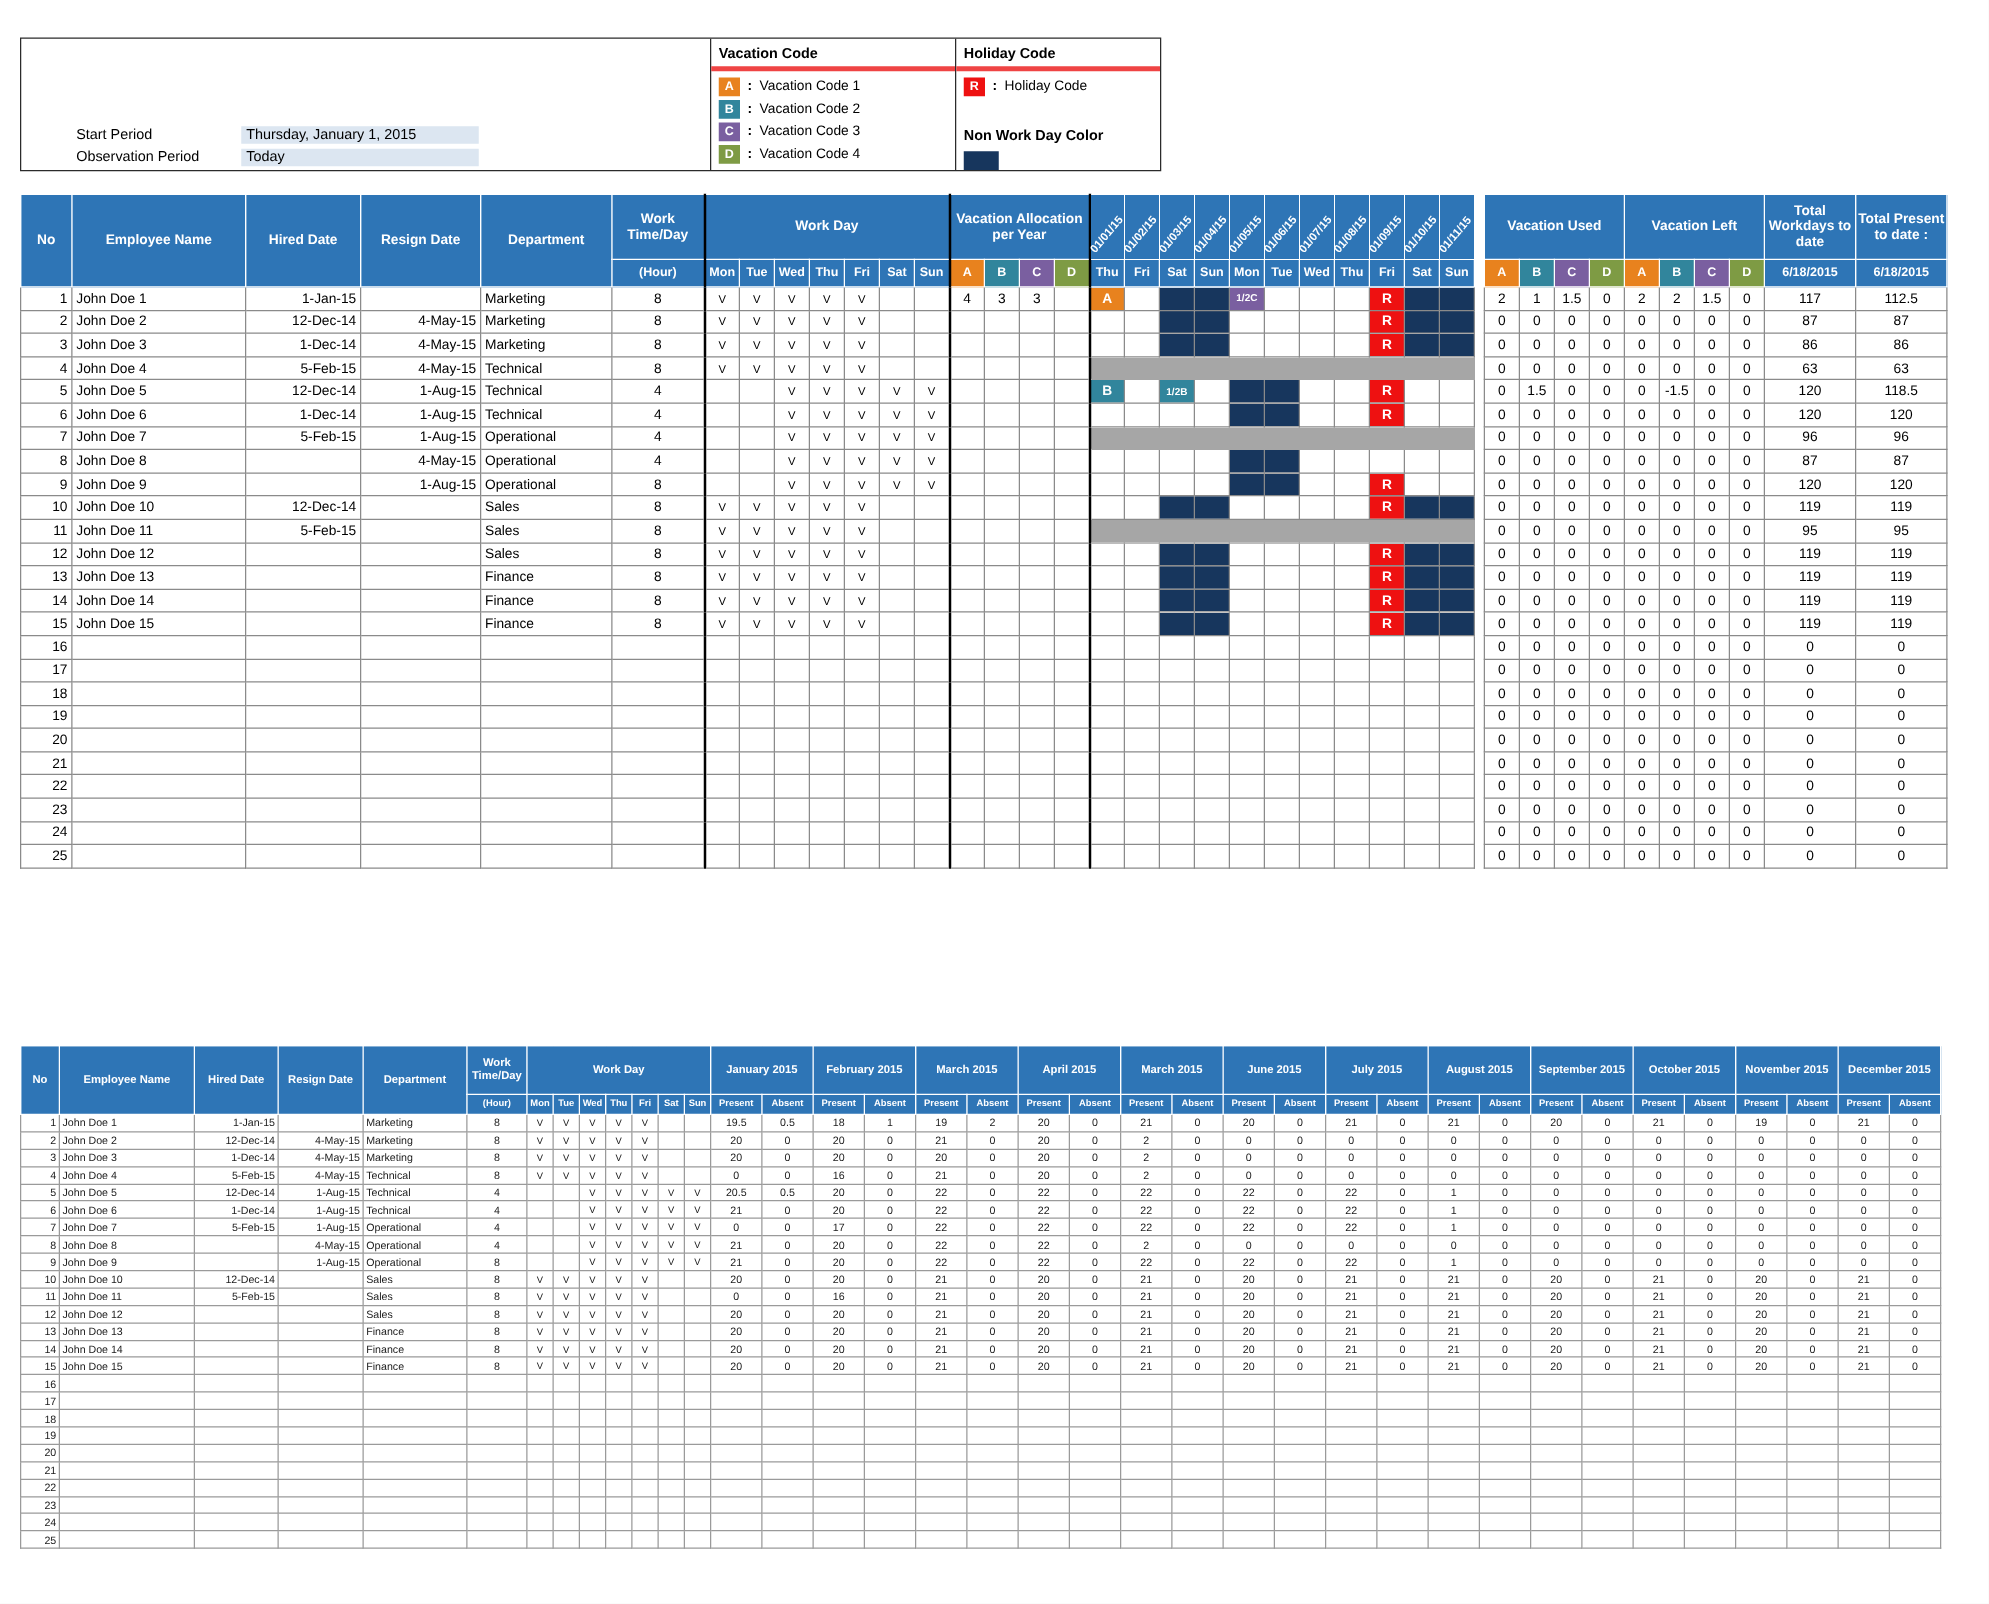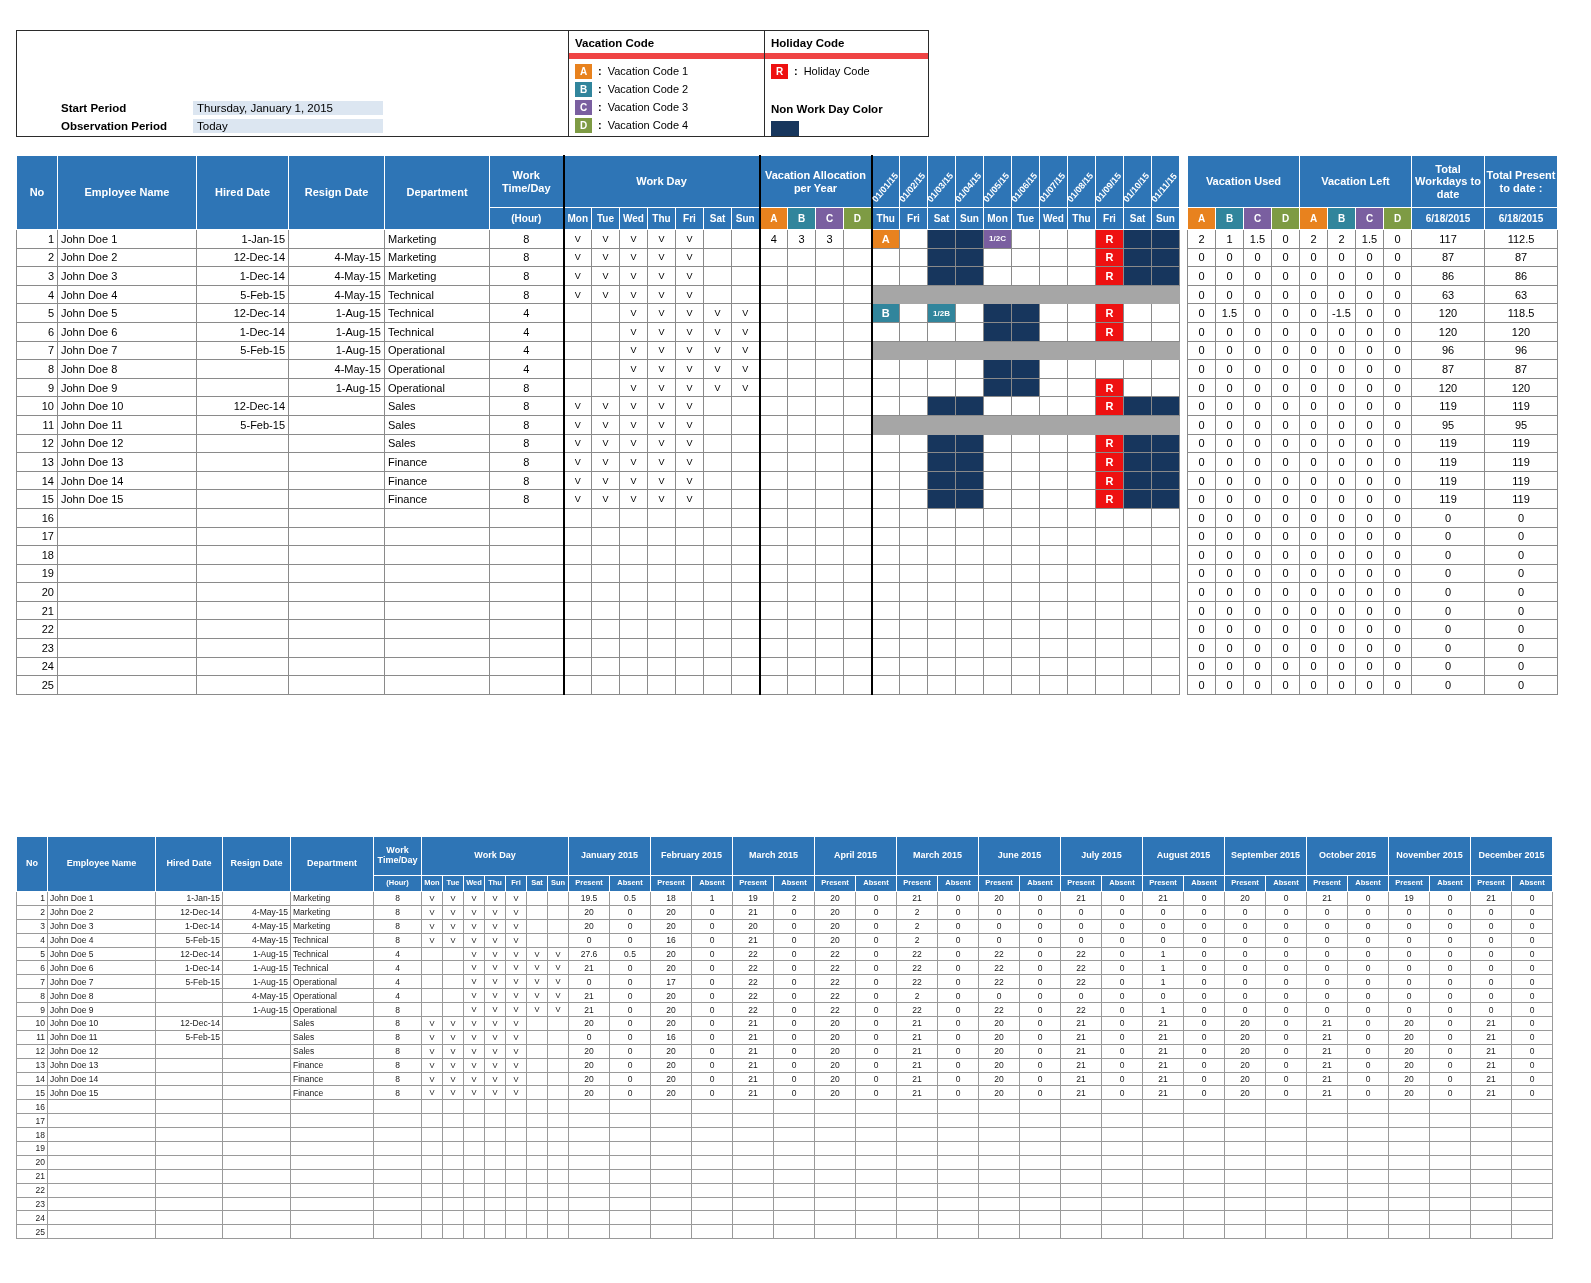--- a/index.html
+++ b/index.html
@@ -5,25 +5,25 @@
   *{margin:0;padding:0;box-sizing:border-box;}
   body{background:#e9e9e9;}
   .page{position:relative;width:1591px;height:1283px;background:#fff;font-family:"Liberation Sans",sans-serif;color:#000;overflow:hidden;}
 
   
   .header-box{position:absolute;left:16px;top:30px;width:913px;height:107px;border:1.5px solid #2b2b2b;display:flex;background:#fff;}
   .hb-left{position:relative;width:552px;border-right:1px solid #2b2b2b;}
   .hb-title{position:absolute;left:8px;top:22px;font-size:19px;font-weight:bold;}
   .period-row{position:absolute;left:44px;width:460px;height:17px;font-size:11.5px;}
   .p1{top:71px;} .p2{top:89px;}
-  .plabel{display:inline-block;font-weight:bold;}
+  .plabel{display:inline-block;}
   .pvalue{position:absolute;left:132px;top:-1px;width:190px;background:var(--value-bg);padding:1px 4px;font-size:11.5px;}
   .hb-mid{position:relative;width:196px;border-right:1px solid #2b2b2b;padding:0 6px;}
   .hb-right{position:relative;width:163px;padding:0 6px;}
-  .legend-title{font-size:11.5px;font-weight:bold;margin:0 -6px;padding:6px 0 4px 6px;border-bottom:6px solid #ef4444;}
+  .legend-title{font-size:11.5px;font-weight:bold;margin:0 -6px;padding:6px 0 4px 6px;border-bottom:4px solid #ef4444;}
   .legend-rows{padding-top:3px;}
   .legend-row{display:flex;align-items:center;height:18px;gap:6px;font-size:11px;}
   .chip{display:inline-flex;align-items:center;justify-content:center;width:17px;height:15px;color:#fff;font-weight:bold;font-size:10px;flex:0 0 17px;}
   .colon{font-weight:bold;}
   .nw-label{position:absolute;left:6px;top:72px;font-size:11.5px;font-weight:bold;white-space:nowrap;}
   .nw-swatch{position:absolute;left:6px;top:90px;width:28px;height:15px;}
 
   
   table{border-collapse:collapse;table-layout:fixed;}
   .planner{position:absolute;left:16px;top:155px;}
@@ -1534,21 +1534,21 @@
           <td class="date">1-Aug-15</td>
           <td class="txt">Technical</td>
           <td class="ctr">4</td>
           <td class="ctr v"></td>
           <td class="ctr v"></td>
           <td class="ctr v">V</td>
           <td class="ctr v">V</td>
           <td class="ctr v">V</td>
           <td class="ctr v">V</td>
           <td class="ctr v">V</td>
-          <td class="ctr">27.6</td>
+          <td class="ctr">20.5</td>
           <td class="ctr">0.5</td>
           <td class="ctr">20</td>
           <td class="ctr">0</td>
           <td class="ctr">22</td>
           <td class="ctr">0</td>
           <td class="ctr">22</td>
           <td class="ctr">0</td>
           <td class="ctr">22</td>
           <td class="ctr">0</td>
           <td class="ctr">22</td>

